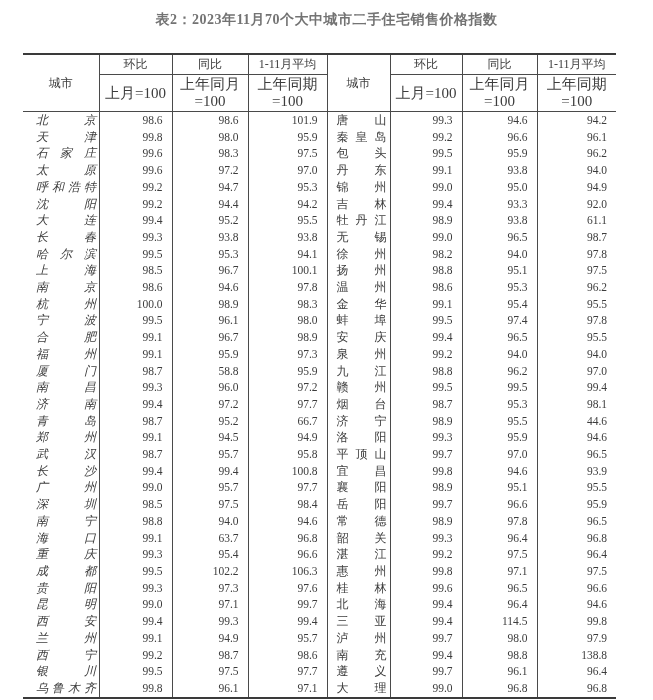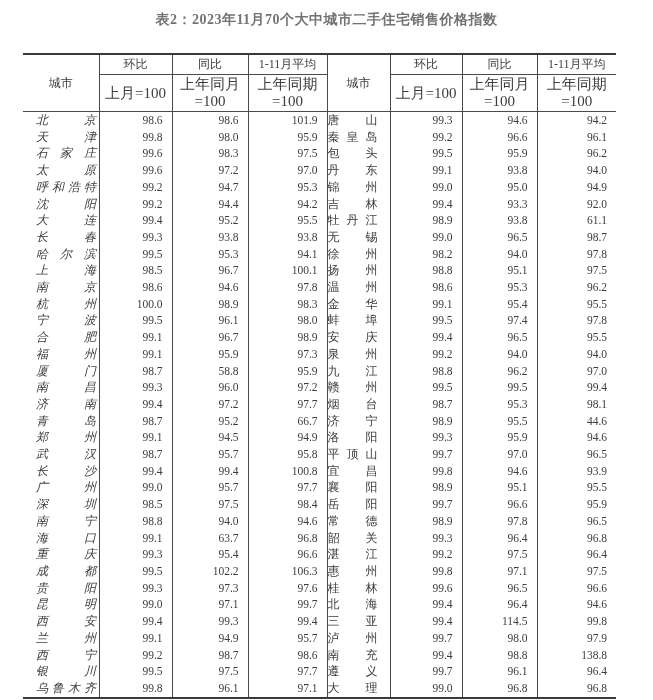--- a/index.html
+++ b/index.html
@@ -42,21 +42,21 @@
   th.under { border-bottom: 1px solid #4a4a4a; }
 
   td { height: 16.7px; line-height: 16.7px; padding: 0; vertical-align: middle; }
   td.num-cell {
     text-align: right;
     padding-right: 9px;
     font-size: 11.5px;
   }
   td.city-cell { font-size: 12px; }
   td.city-cell.left  { padding-left: 13px; font-style: italic; }
-  td.city-cell.right { }
+  td.city-cell.right { padding-left: 9px; }
   .city-name {
     display: inline-block;
     text-align: justify;
     text-align-last: justify;
     line-height: 16.7px;
   }
   .city-cell.left  .city-name { width: 60px; }
   .city-cell.right .city-name { width: 50px; }
 </style>
 </head>

